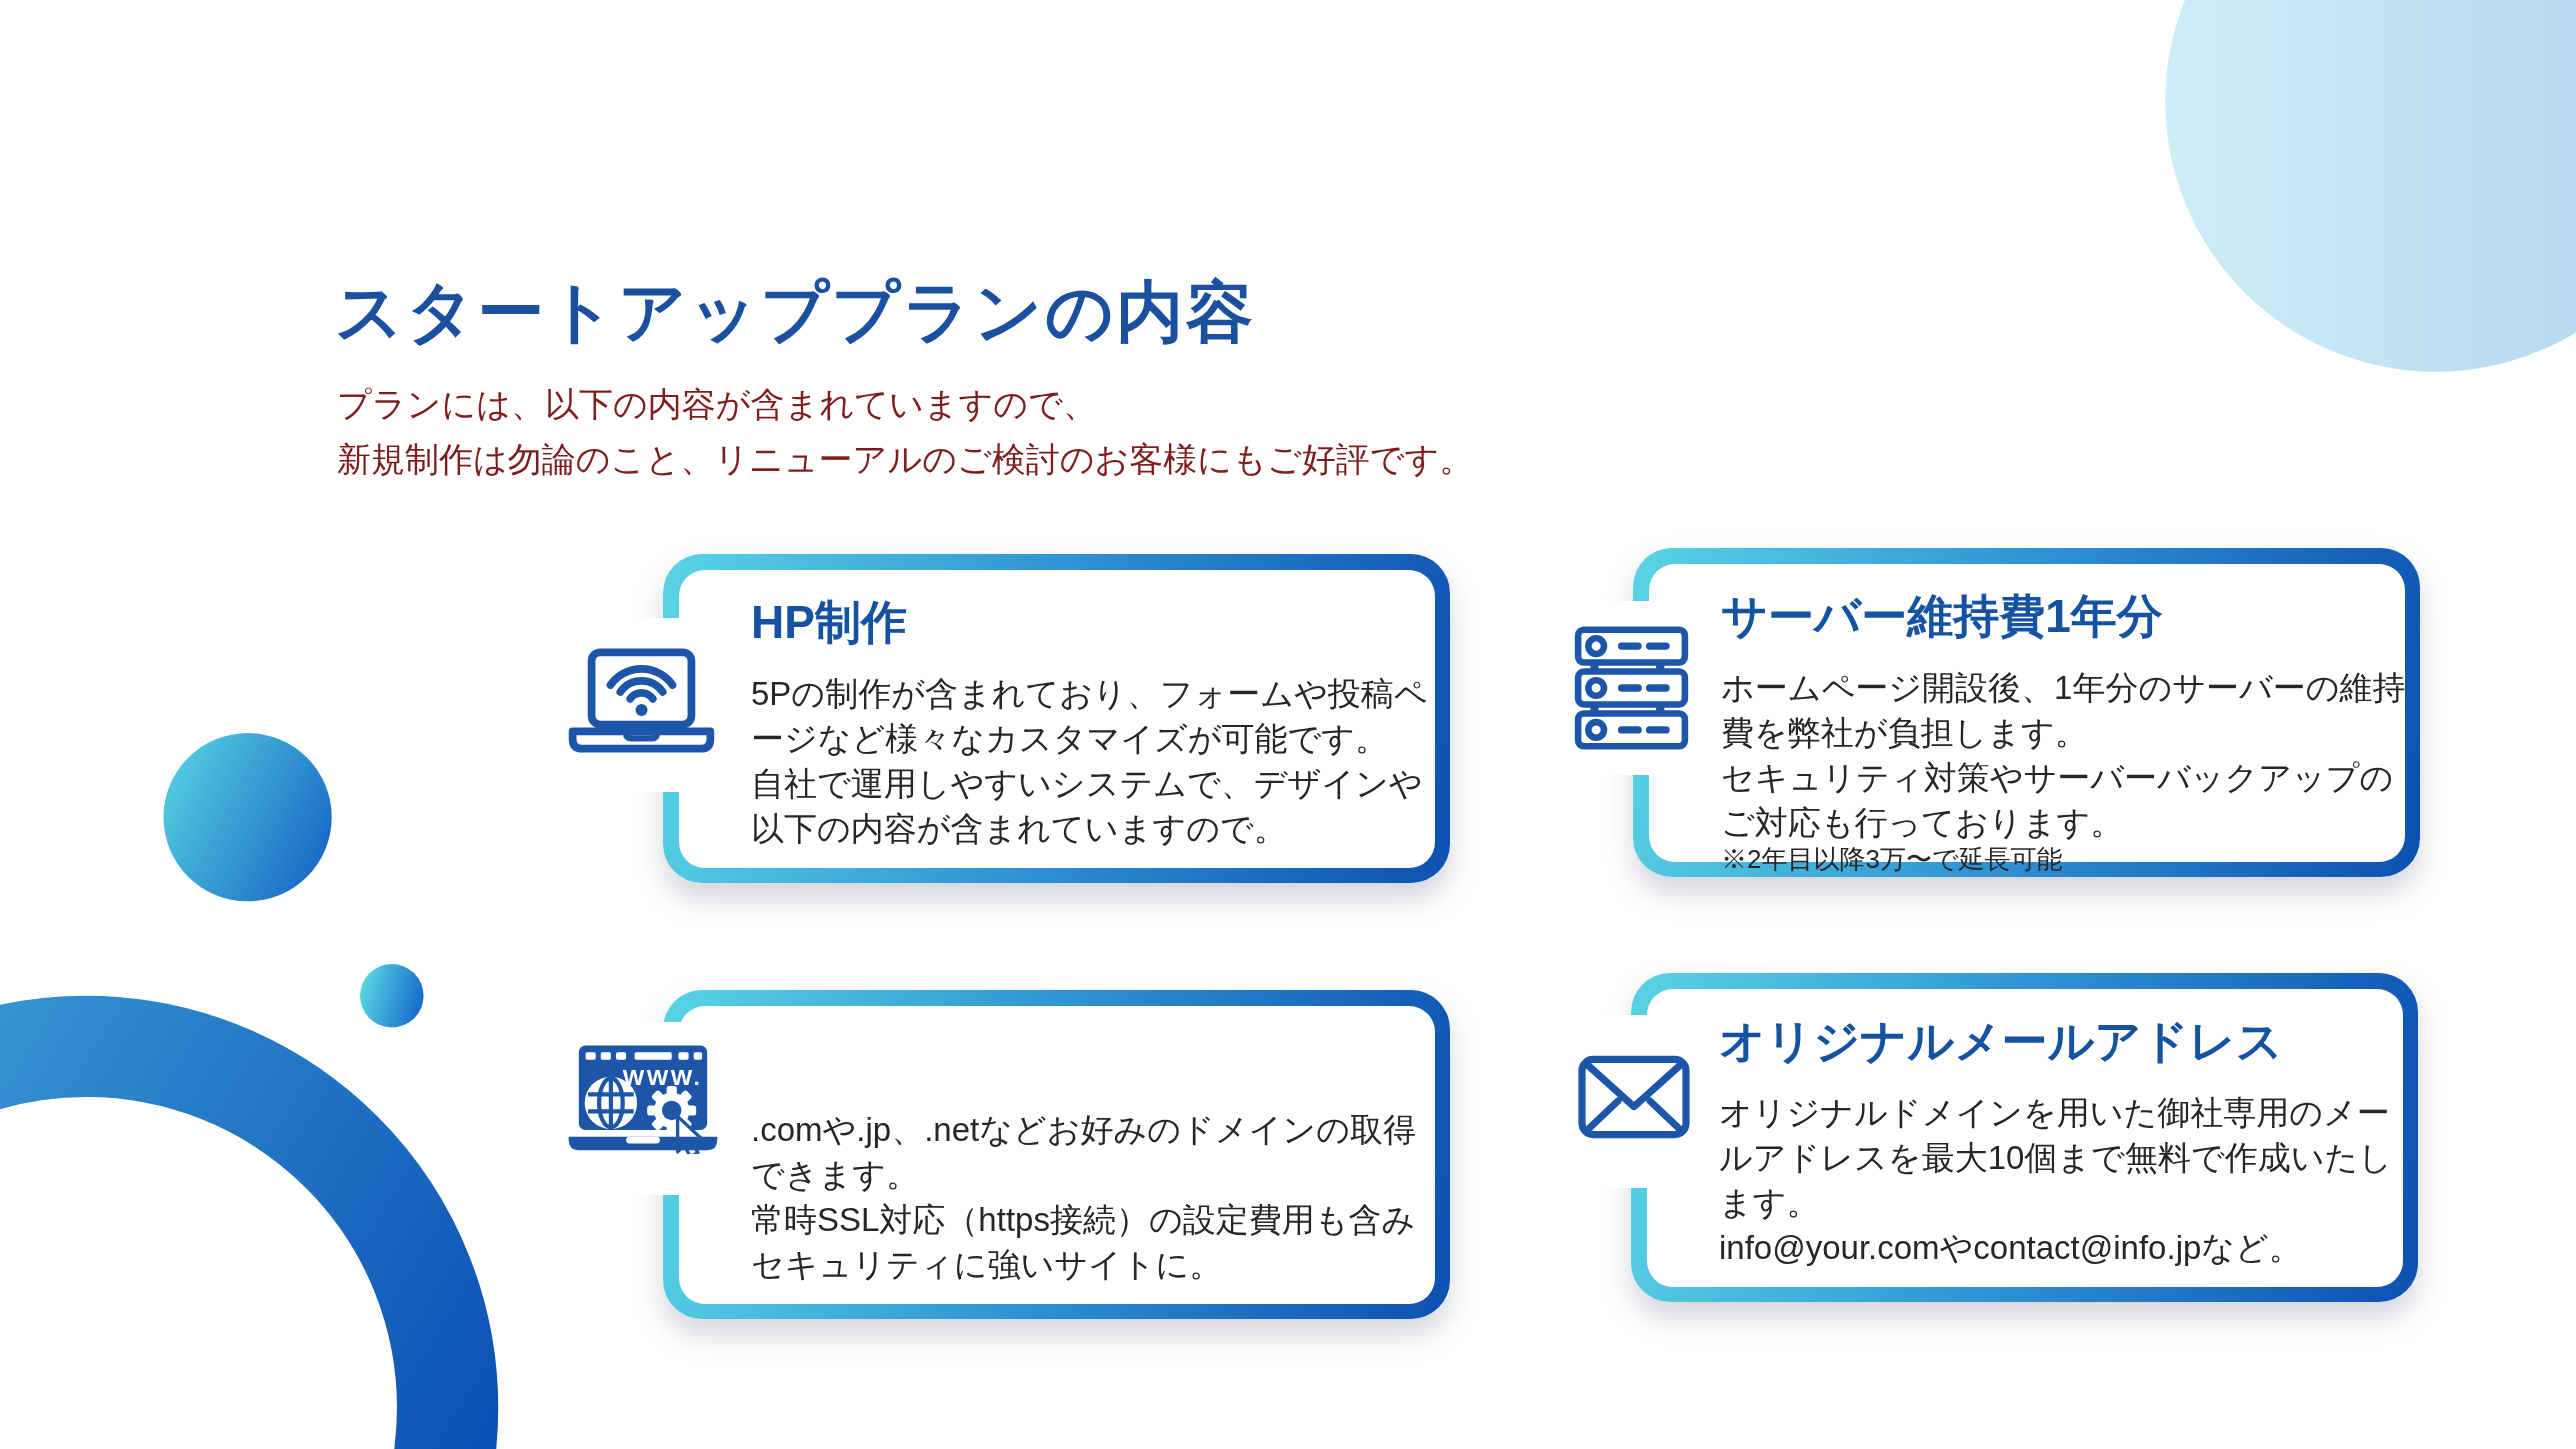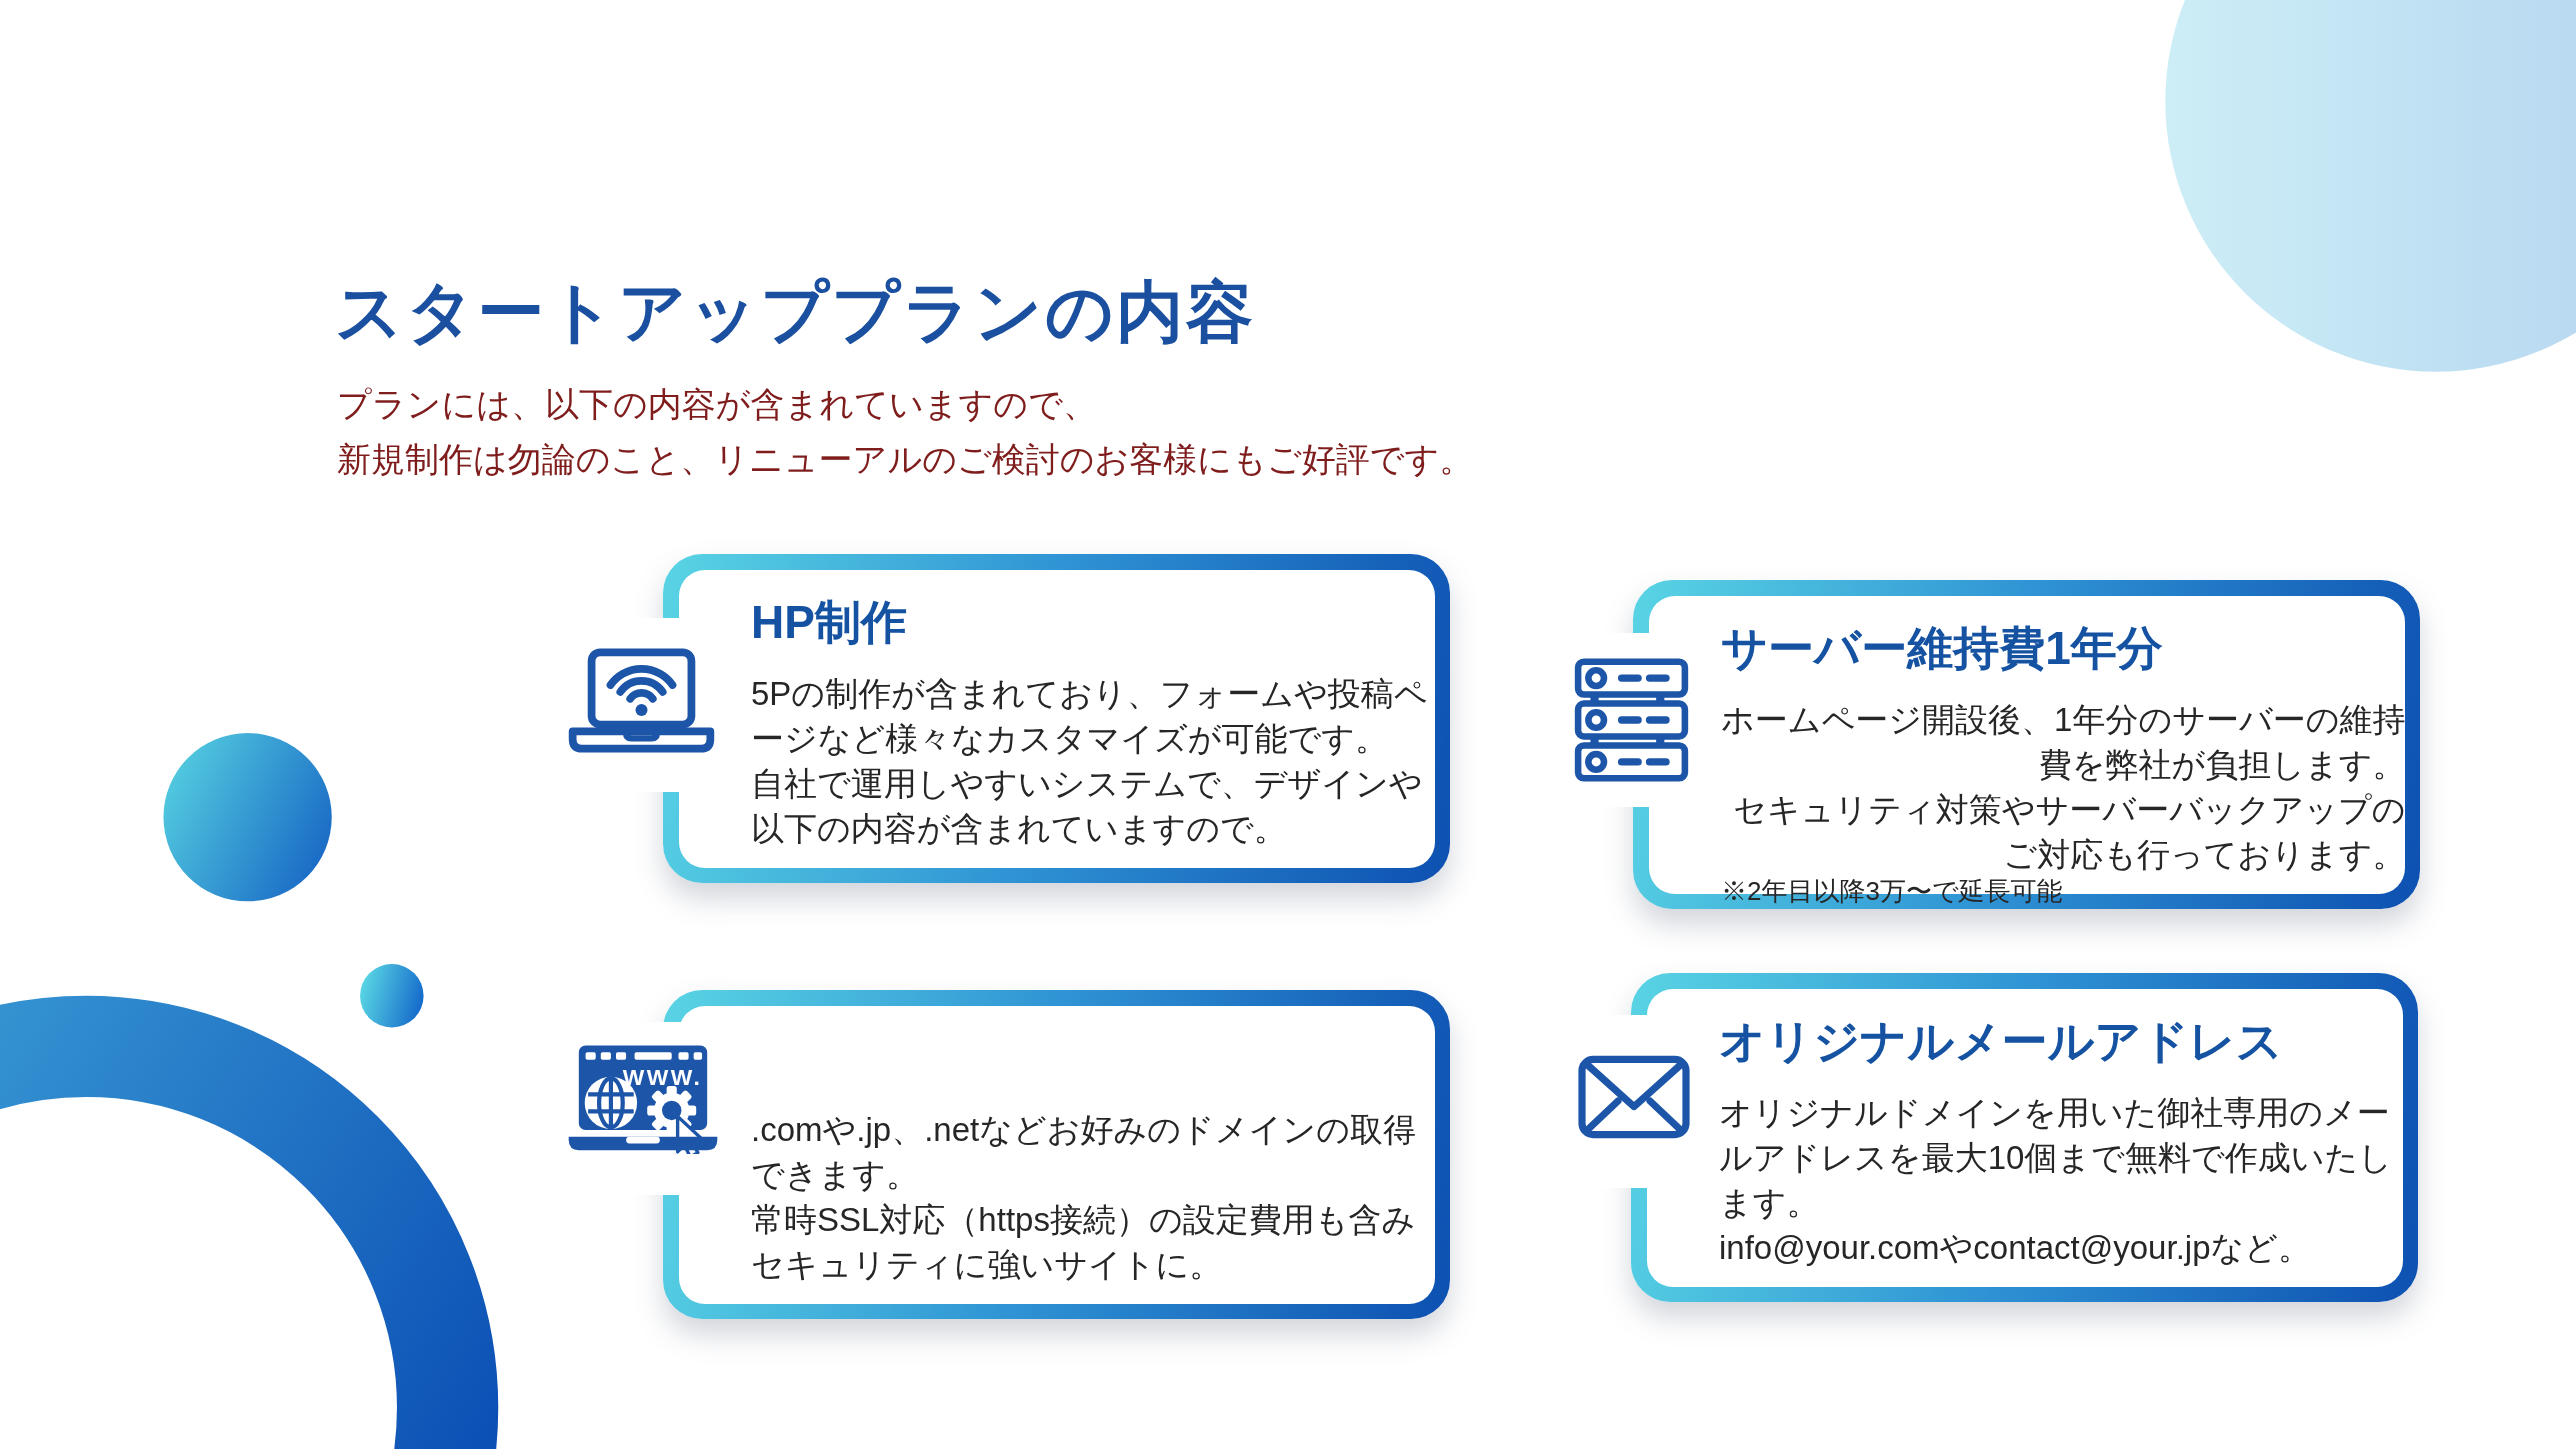--- a/index.html
+++ b/index.html
@@ -70,21 +70,21 @@
       </g>
       <circle cx="90" cy="72" r="7" fill="#1d55a8"></circle>
     </svg>
     <div class="card-title">HP制作</div>
     <div class="card-body">5Pの制作が含まれており、フォームや投稿ペ
 ージなど様々なカスタマイズが可能です。
 自社で運用しやすいシステムで、デザインや
 以下の内容が含まれていますので。</div>
   </div>
 
-  <div class="card" style="left:1633px;top:580px;text-align:right;">
+  <div class="card" style="left:1633px;top:548px;">
     <div class="card-inner"></div>
     <div class="icon-plate" style="top:53px;height:174px;"></div>
     <svg class="card-icon" style="left:-59px;top:78px;" width="115" height="124" viewBox="0 0 140 150">
       <g fill="none" stroke="#1d55a8" stroke-width="8" stroke-linecap="round">
         <rect x="5" y="4" width="130" height="40" rx="7"></rect>
         <rect x="5" y="55" width="130" height="40" rx="7"></rect>
         <rect x="5" y="106" width="130" height="40" rx="7"></rect>
         <circle cx="27" cy="24" r="9.5"></circle>
           <circle cx="27" cy="75" r="9.5"></circle>
           <circle cx="27" cy="126" r="9.5"></circle>
@@ -161,17 +161,17 @@
         <rect x="5" y="5" width="130" height="94" rx="14"></rect>
         <path d="M12,12 L70,64 L128,12"></path>
         <path d="M13,92 L50,57"></path>
         <path d="M127,92 L90,57"></path>
       </g>
     </svg>
     <div class="card-title">オリジナルメールアドレス</div>
     <div class="card-body">オリジナルドメインを用いた御社専用のメー
 ルアドレスを最大10個まで無料で作成いたし
 ます。
-info@your.comやcontact@your.jpなど。</div>
+info@your.comやcontact@info.jpなど。</div>
   </div>
 
 </div>
 
 
 </body></html>

